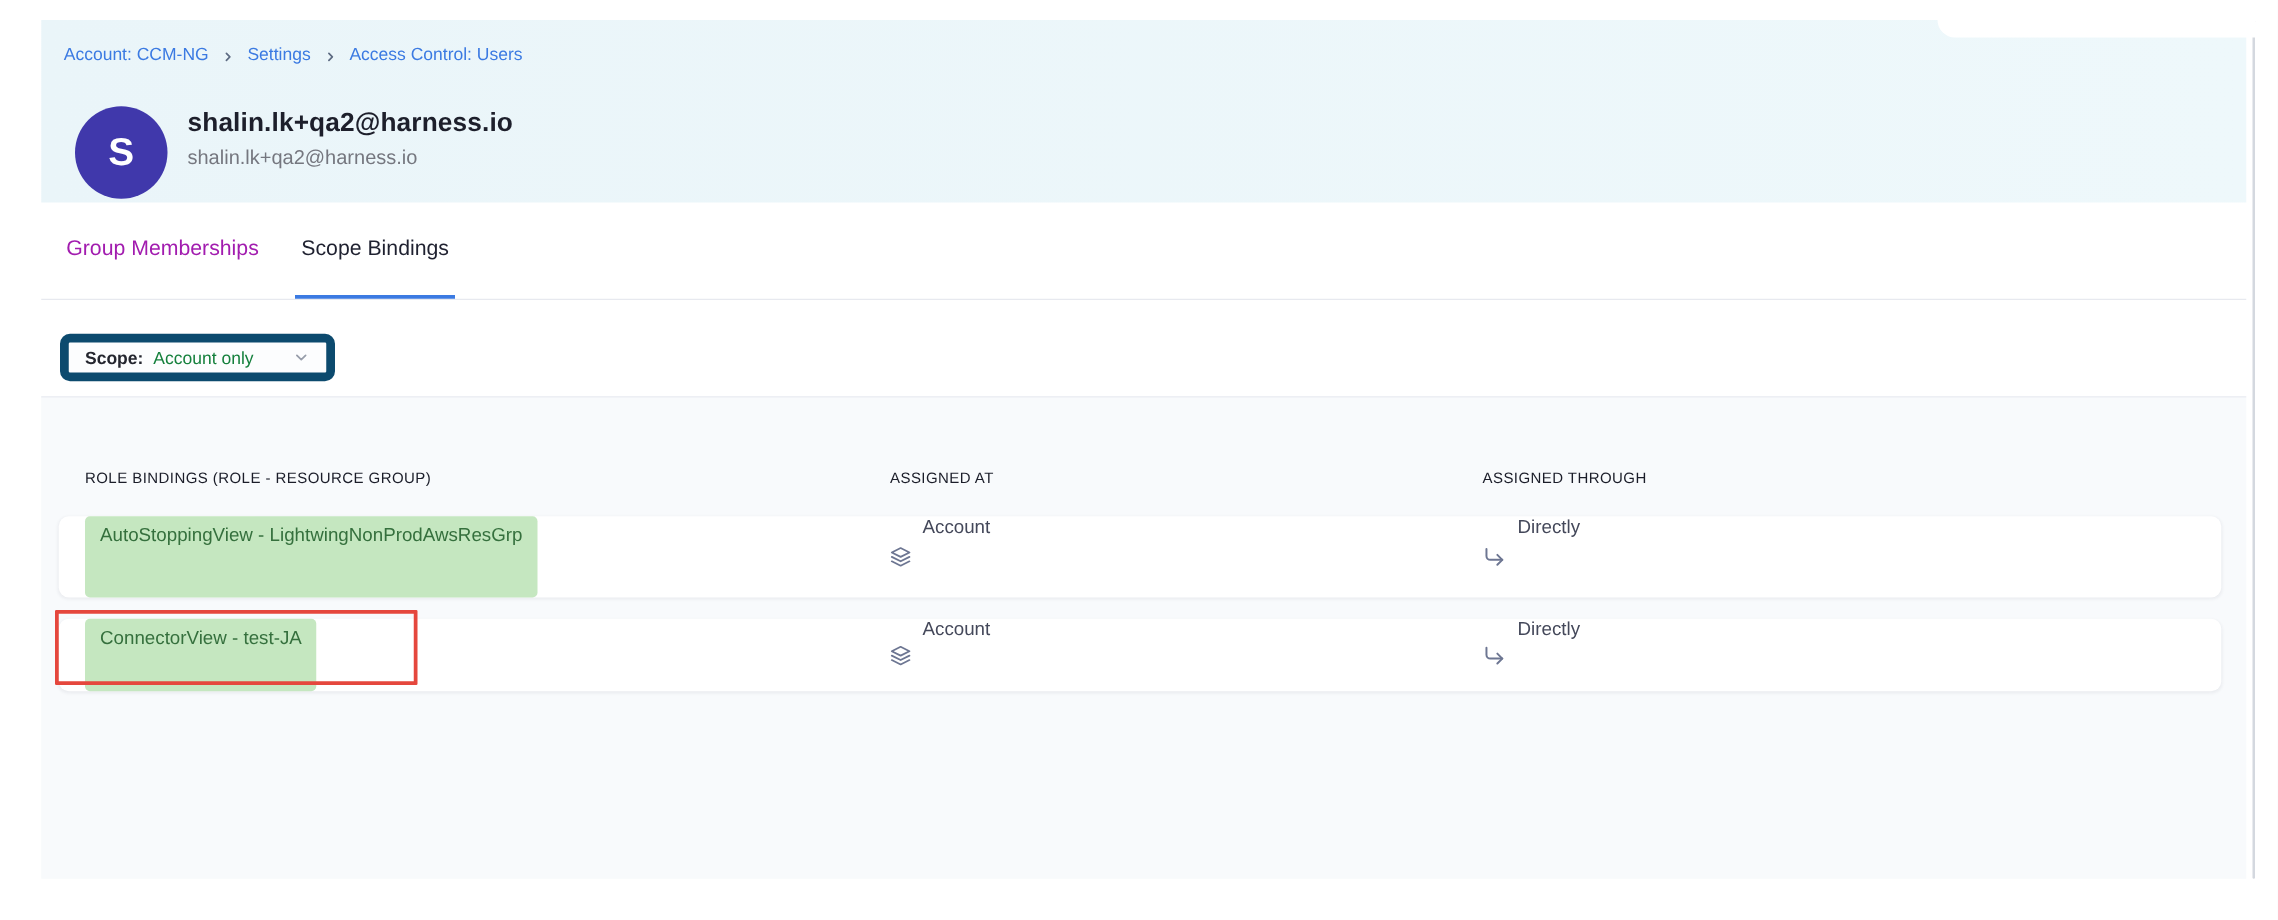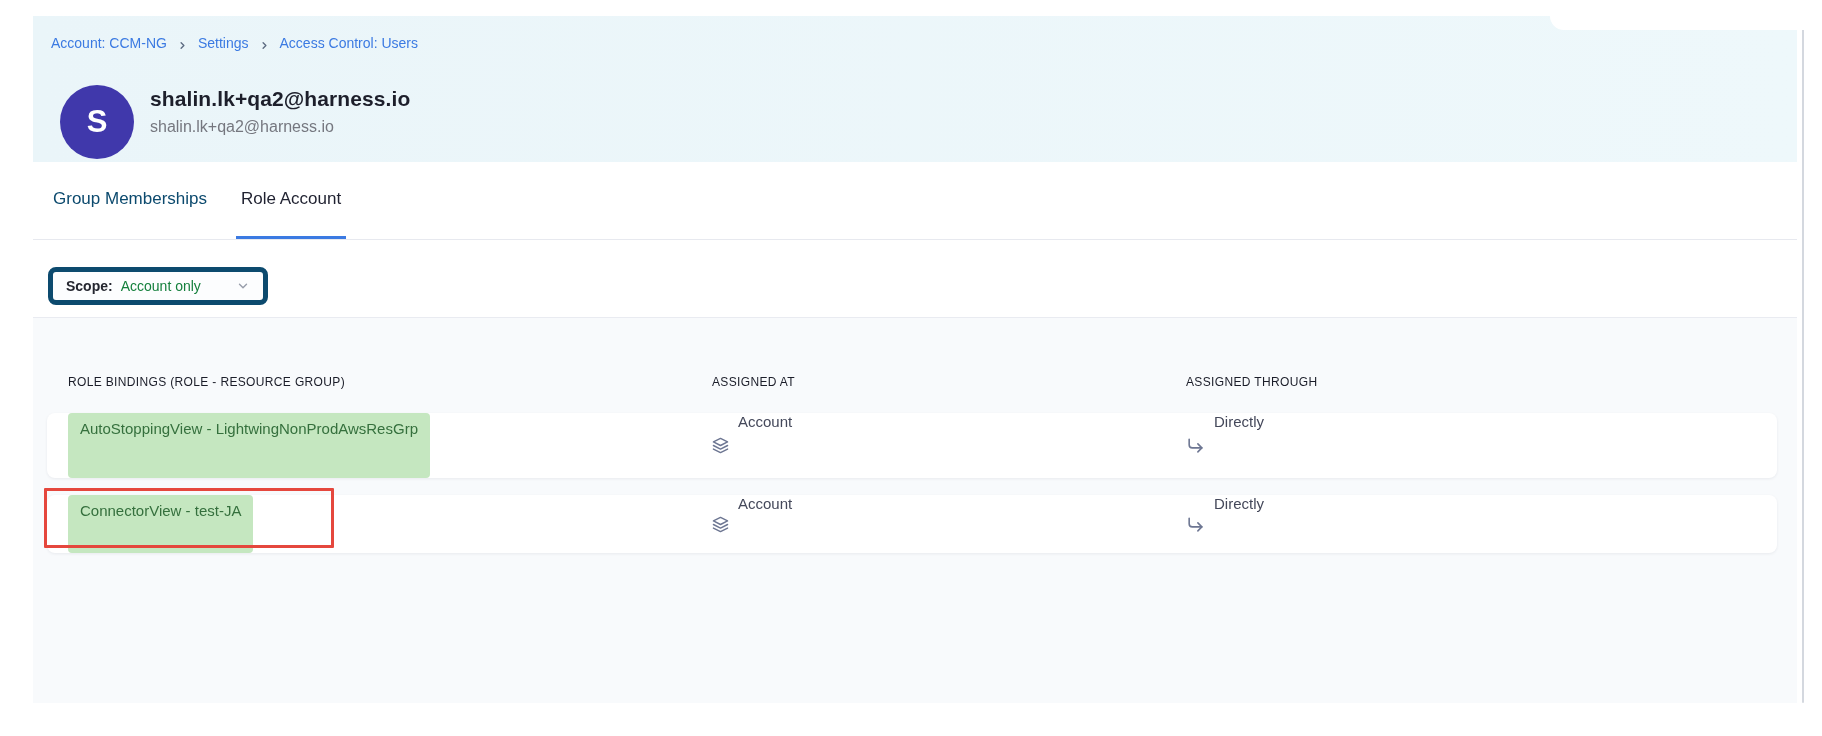--- a/index.html
+++ b/index.html
@@ -25,27 +25,27 @@
   .crumb-sep{display:flex;align-items:center;color:#5d6b82}
   .avatar{position:absolute;left:27px;top:69px;width:74px;height:74px;border-radius:50%;
     background:var(--avatar-bg);color:#fff;display:flex;align-items:center;justify-content:center;
     font-size:31px;font-weight:700}
   .user-name{position:absolute;left:117px;top:71px;font-size:21px;font-weight:600;color:#1d1f2b;letter-spacing:.1px}
   .user-email{position:absolute;left:117px;top:102px;font-size:16px;color:#75777f}
 
   
   .tabbar{height:78px;border-bottom:1px solid #e7e9ef;display:flex;align-items:stretch;
     padding-left:15px;gap:24px;background:#fff}
-  .tab{display:flex;align-items:center;padding:0 5px;font-size:17px;color:#0c4a6e;cursor:pointer;
+  .tab{display:flex;align-items:center;padding:0 5px;font-size:17px;color:#a21caf;cursor:pointer;
     border-bottom:3px solid transparent}
   .tab.active{color:#1f2130;border-bottom-color:var(--accent-blue)}
 
   
   .filterbar{height:77px;background:#fff;position:relative}
-  .scope-box{position:absolute;left:15px;top:27px;width:220px;height:38px;border:5px solid #0c4a6e;
+  .scope-box{position:absolute;left:15px;top:27px;width:220px;height:38px;border:7px solid #0c4a6e;
     border-radius:8px;background:#fcfdfe;display:flex;align-items:center;padding:0 13px;gap:8px;cursor:pointer}
   .scope-label{font-weight:700;font-size:14px;color:#24262f}
   .scope-value{font-size:14px;color:#15803d}
   .scope-chevron{margin-left:auto;display:flex;align-items:center;color:#979daa}
 
   
   .content{height:386px;background:var(--content-bg);border-top:1px solid #e9ebf1;position:relative}
   .col-label{position:absolute;top:57px;font-size:12px;font-weight:400;color:#1b1d29;letter-spacing:.35px}
   .col1{left:35px}.col2{left:679px}.col3{left:1153px}
   .manage-btn{position:absolute;top:44px;right:66px;height:32px;border:1.5px solid var(--accent-blue);
@@ -96,21 +96,21 @@
     </div>
     <div class="user-name">shalin.lk+qa2@harness.io</div>
     <div class="user-email">shalin.lk+qa2@harness.io</div>
   </div>
 
   <div class="tabbar">
     <div class="tab">
       <span>Group Memberships</span>
     </div>
     <div class="tab active">
-      <span>Role Account</span>
+      <span>Scope Bindings</span>
     </div>
   </div>
 
   <div class="filterbar">
     <div class="scope-box">
       <span class="scope-label">Scope:</span>
       <span class="scope-value">Account only</span>
       <span class="scope-chevron">
         <svg width="14" height="14" viewBox="0 0 24 24" fill="none" stroke="currentColor" stroke-width="2.4" stroke-linecap="round" stroke-linejoin="round">
             <polyline points="6 9 12 15 18 9"></polyline>

